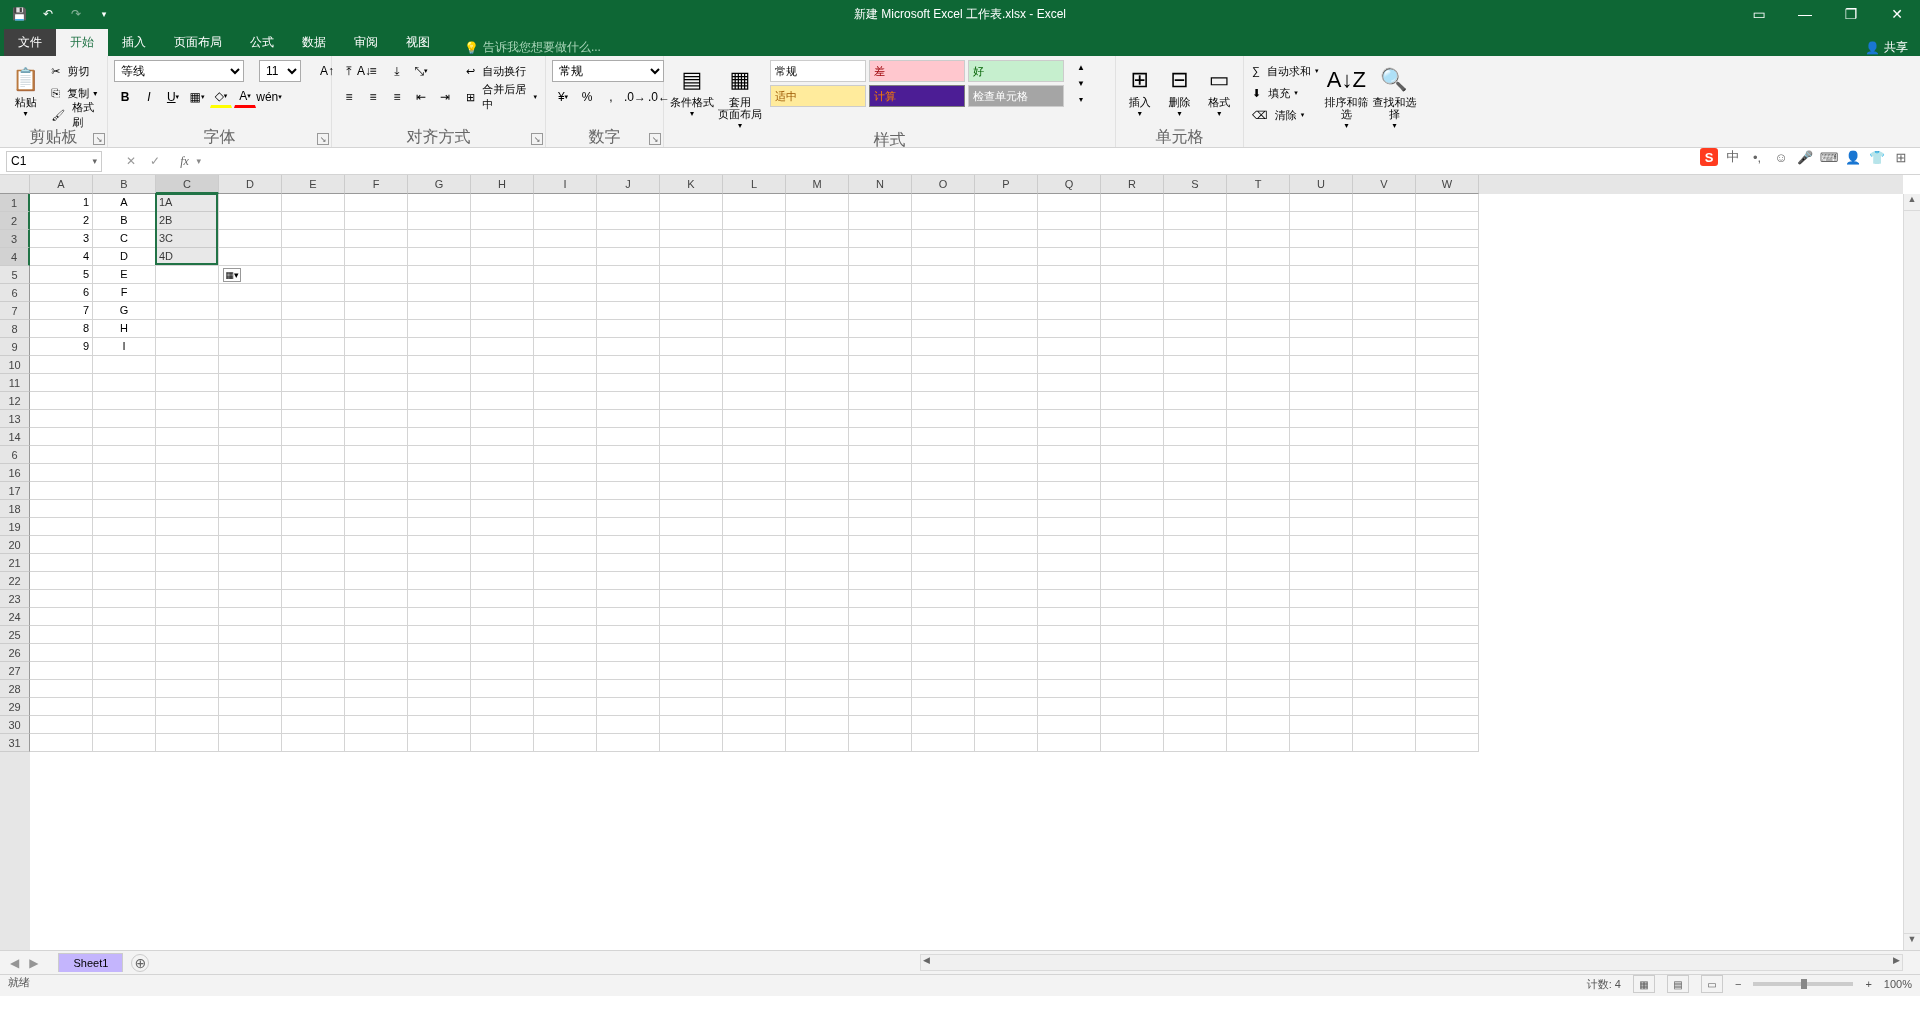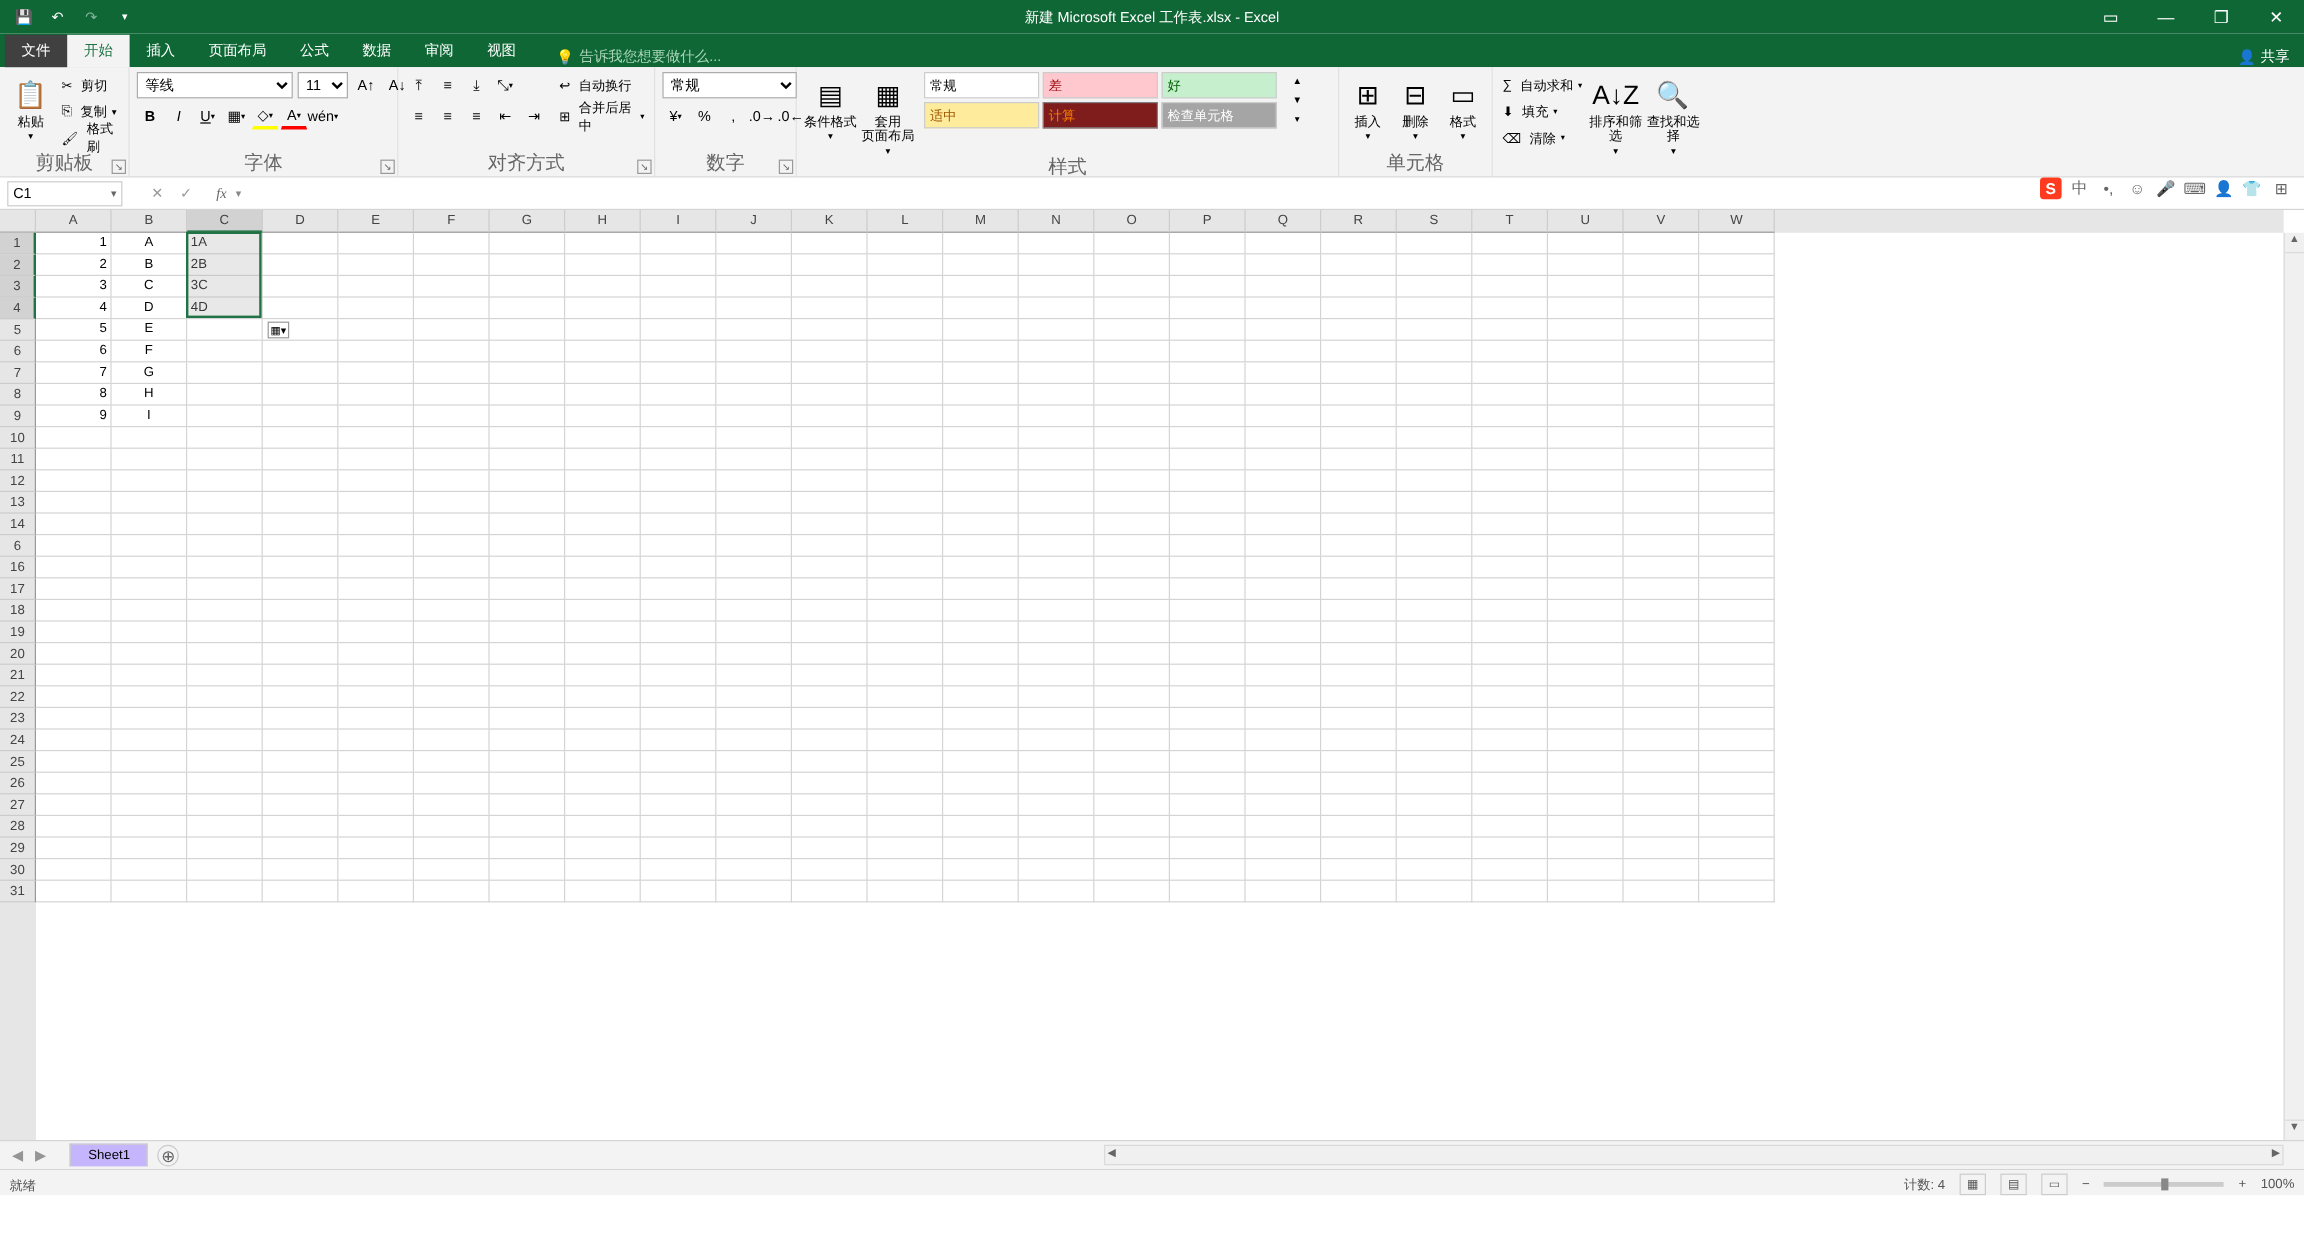--- a/index.html
+++ b/index.html
@@ -31,21 +31,21 @@
 .smallrow { display: flex; align-items: center; gap: 2px; height: 22px; cursor: pointer; font-size: 11px; padding: 0 2px; }
 .col { display: flex; flex-direction: column; gap: 0px; }
 .dlg { position: absolute; right: 2px; bottom: 2px; width: 12px; height: 12px; border: 1px solid #999; font-size: 8px; color: #666; display: flex; align-items: center; justify-content: center; cursor: pointer; }
 select.ribbon-sel { height: 22px; background: #fff; border: 1px solid #ababab; font-size: 12px; padding: 0 2px; }
 .btn-ico { width: 22px; height: 22px; display: inline-flex; align-items: center; justify-content: center; cursor: pointer; border: 1px solid transparent; }
 .stylebox { width: 96px; height: 22px; border: 1px solid #ccc; padding: 2px 4px; font-size: 11px; display: flex; align-items: center; cursor: pointer; }
 .style-normal { background: #fff; }
 .style-bad { background: #ffc7ce; color: #9c0006; }
 .style-good { background: #c6efce; color: #006100; }
 .style-neutral { background: #ffeb9c; color: #9c5700; }
-.style-calc { background: #7f1d1d; color: #fa7d00; border-color: #7f7f7f; }
+.style-calc { background: #4c1d95; color: #fa7d00; border-color: #7f7f7f; }
 .style-check { background: #a5a5a5; color: #fff; }
 
 
 .formulabar { height: 27px; border-bottom: 1px solid #d4d4d4; display: flex; align-items: center; background: #fff; }
 .namebox { width: 96px; height: 21px; border: 1px solid #ccc; margin-left: 6px; padding: 0 4px; font-size: 12px; display: flex; align-items: center; background: #fff; }
 .namebox .dd { margin-left: auto; color: #666; font-size: 9px; }
 .fx-btns { display: flex; align-items: center; margin-left: 24px; gap: 14px; color: #999; }
 .fx-btns span { cursor: pointer; }
 .fx-label { font-style: italic; font-family: "Times New Roman"; color: #666; margin-left: 6px; }
 .formula-input { flex: 1; border: none; outline: none; margin-left: 18px; font-size: 12px; height: 21px; }
@@ -70,21 +70,21 @@
 
 
 .sheetbar { height: 24px; background: #f3f3f3; border-top: 1px solid #d4d4d4; display: flex; align-items: center; position: relative; }
 .sheetnav { display: flex; margin-left: 10px; gap: 10px; color: #959595; }
 .sheetnav span { cursor: pointer; }
 .sheettab { margin-left: 20px; padding: 3px 14px; background: #c4b5fd; border: 1px solid #ccc; border-bottom: none; font-size: 11px; cursor: pointer; }
 .newsheet { margin-left: 8px; width: 18px; height: 18px; border: 1px solid #ccc; border-radius: 50%; display: flex; align-items: center; justify-content: center; font-size: 14px; color: #666; cursor: pointer; }
 .hscroll { position: absolute; right: 17px; left: 920px; top:3px; height: 17px; background: #f0f0f0; border: 1px solid #dadada; }
 
 
-.statusbar { height: 22px; background: #f3f3f3; border-top: 1px solid #d4d4d4; display: flex; align-items: flex-end; font-size: 11px; color: #555; padding: 0 8px; }
+.statusbar { height: 22px; background: #f3f3f3; border-top: 1px solid #d4d4d4; display: flex; align-items: flex-start; font-size: 11px; color: #555; padding: 0 8px; }
 .statusbar .right { margin-left: auto; display: flex; align-items: center; gap: 12px; }
 .viewbtn { width: 22px; height: 18px; border: 1px solid #ccc; display: flex; align-items: center; justify-content: center; cursor: pointer; font-size: 10px; }
 .zoom-slider { width: 100px; height: 4px; background: #ccc; position: relative; }
 .zoom-slider .thumb { position: absolute; left: 48px; top: -3px; width: 6px; height: 10px; background: #888; }
 
 .ime-bar { position: absolute; right: 10px; top: 148px; display: flex; gap: 6px; align-items: center; }
 .ime-bar span { width: 18px; height: 18px; display: flex; align-items: center; justify-content: center; font-size: 13px; color: #666; cursor: pointer; }
 .ime-s { background: #ff3b1f; color: #fff !important; border-radius: 3px; font-weight: bold; }
 </style>
 </head>
@@ -139,21 +139,21 @@
         <div class="smallrow"><span>⎘</span>&nbsp;<span>复制</span><span style="font-size:8px;margin-left:2px">▾</span></div>
         <div class="smallrow"><span>🖌</span>&nbsp;<span>格式刷</span></div>
       </div>
     </div>
     <div class="group-label">剪贴板</div>
     <div class="dlg">↘</div>
   </div>
 
   <div class="group" style="width:224px">
     <div class="group-body col" style="gap:4px">
-      <div style="display:flex;gap:4px;align-items:center">
+      <div style="display:flex;gap:15px;align-items:center">
         <select class="ribbon-sel" style="width:130px"><option>等线</option></select>
         <select class="ribbon-sel" style="width:42px"><option>11</option></select>
         <span class="btn-ico">A↑</span>
         <span class="btn-ico">A↓</span>
       </div>
       <div style="display:flex;gap:2px;align-items:center">
         <span class="btn-ico">
             <b>B</b>
           </span>
         <span class="btn-ico">

